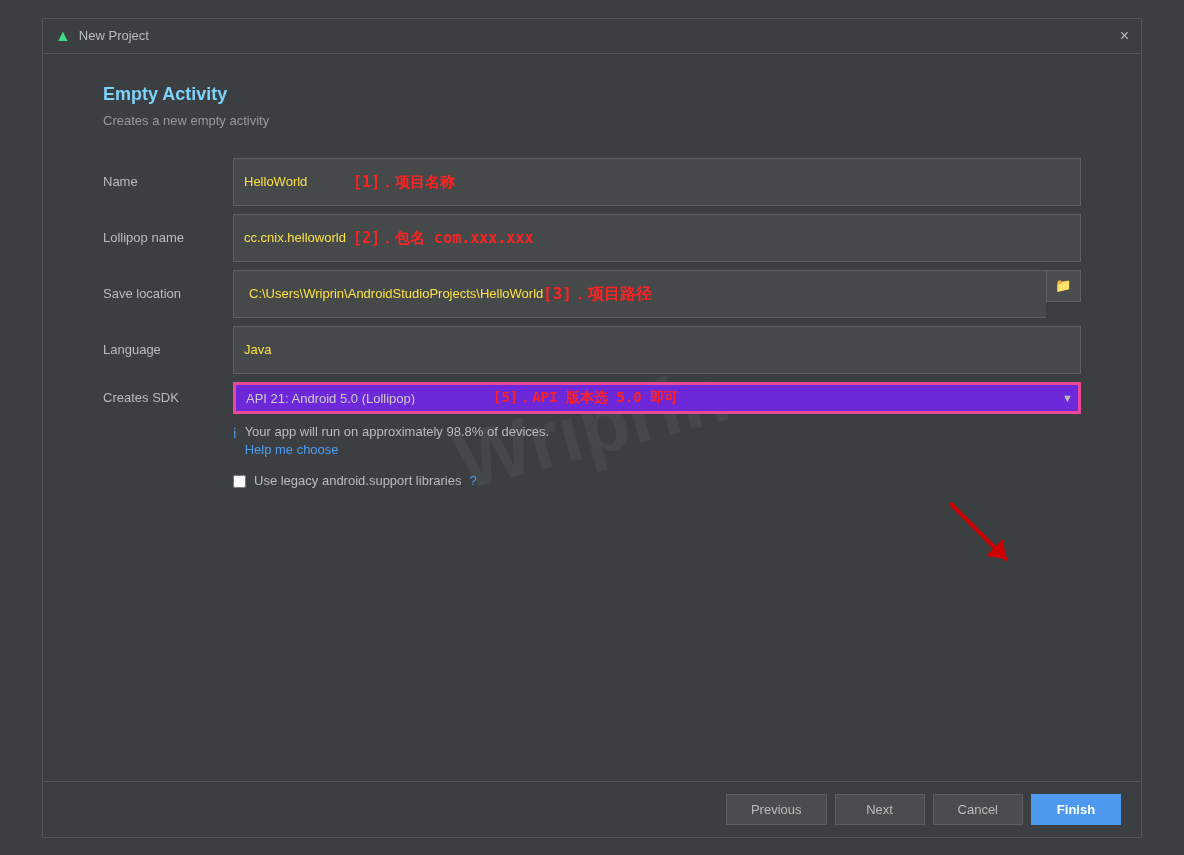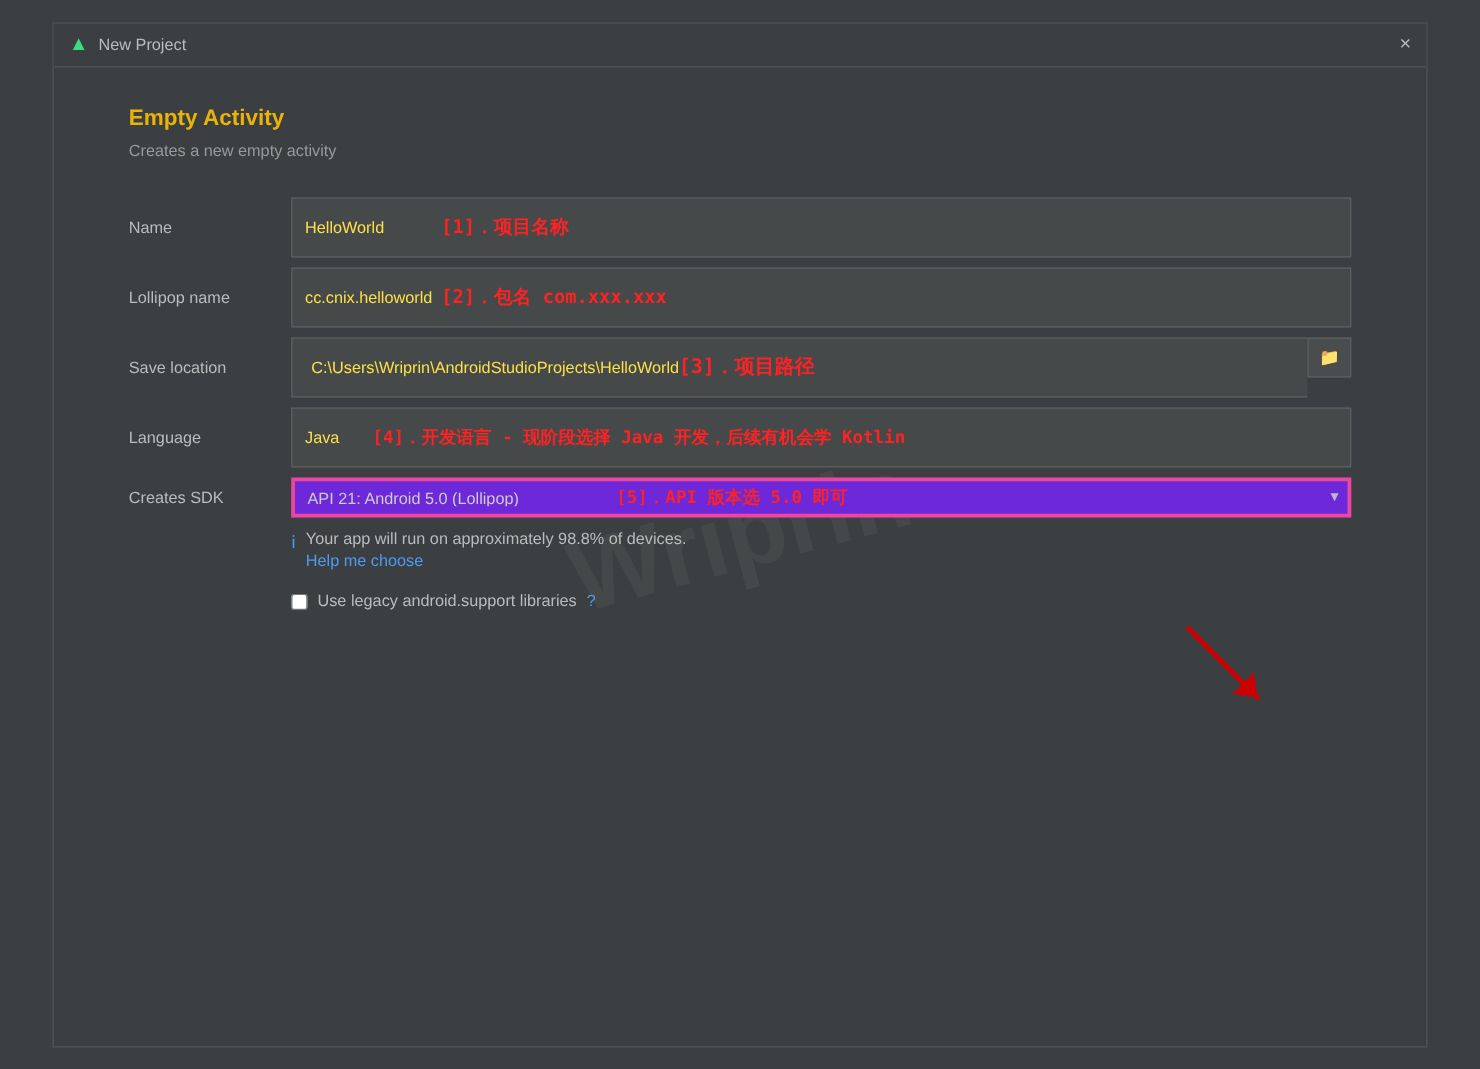--- a/index.html
+++ b/index.html
@@ -44,21 +44,21 @@
       background: none;
       border: none;
       line-height: 1;
     }
     .content {
       flex: 1;
       padding: 30px 60px 20px 60px;
       overflow: auto;
     }
     .section-title {
-      color: #eab308;
+      color: #7dd3fc;
       font-size: 18px;
       font-weight: bold;
       margin-bottom: 8px;
     }
     .section-desc {
       color: #999;
       font-size: 13px;
       margin-bottom: 30px;
     }
     .form-row {
@@ -311,21 +311,20 @@
             <span>📁</span>
           </button>
           <span style="position:absolute; left:310px; top:50%; transform:translateY(-50%); color:#ff2222; font-family:monospace; font-size:16px; font-weight:bold; pointer-events:none; white-space:nowrap;">[3]．项目路径</span>
         </div>
       </div>
 
       <div class="form-row">
         <span class="form-label">Language</span>
         <div style="flex:1; position:relative;">
           <input class="form-input" type="text" value="Java" style="width: 100%;">
-          <span class="lang-annotation">[4]．开发语言 - 现阶段选择 Java 开发，后续有机会学 Kotlin</span>
         </div>
       </div>
 
       <div class="form-row">
         <span class="form-label">Creates SDK</span>
         <div class="select-wrapper" style="position:relative;">
           <select class="form-select">
             <option>API 16: Android 4.1 (Jelly Bean)</option>
             <option>API 17: Android 4.2 (Jelly Bean)</option>
             <option>API 18: Android 4.3 (Jelly Bean)</option>
@@ -360,13 +359,19 @@
         <div class="red-arrow">
           <svg width="80" height="80" viewBox="0 0 80 80">
             <line x1="10" y1="10" x2="65" y2="65" stroke="#cc0000" stroke-width="4" stroke-linecap="round"></line>
             <polygon points="65,65 45,62 62,45" fill="#cc0000"></polygon>
           </svg>
         </div>
       </div>
     </div>
   </div>
 
+  <div class="footer">
+    <button class="footer-btn">Previous</button>
+    <button class="footer-btn">Next</button>
+    <button class="footer-btn">Cancel</button>
+    <button class="footer-btn primary">Finish</button>
+  </div>
 </div>
 
 </body></html>

